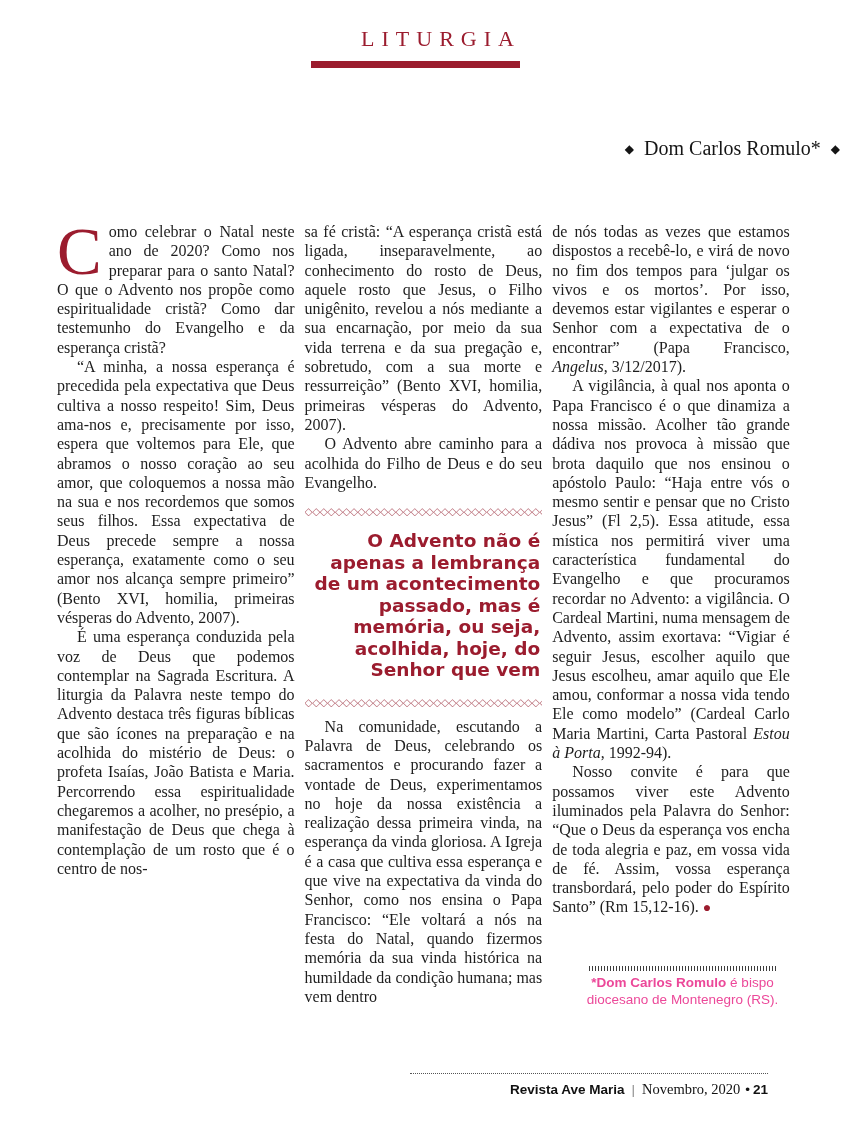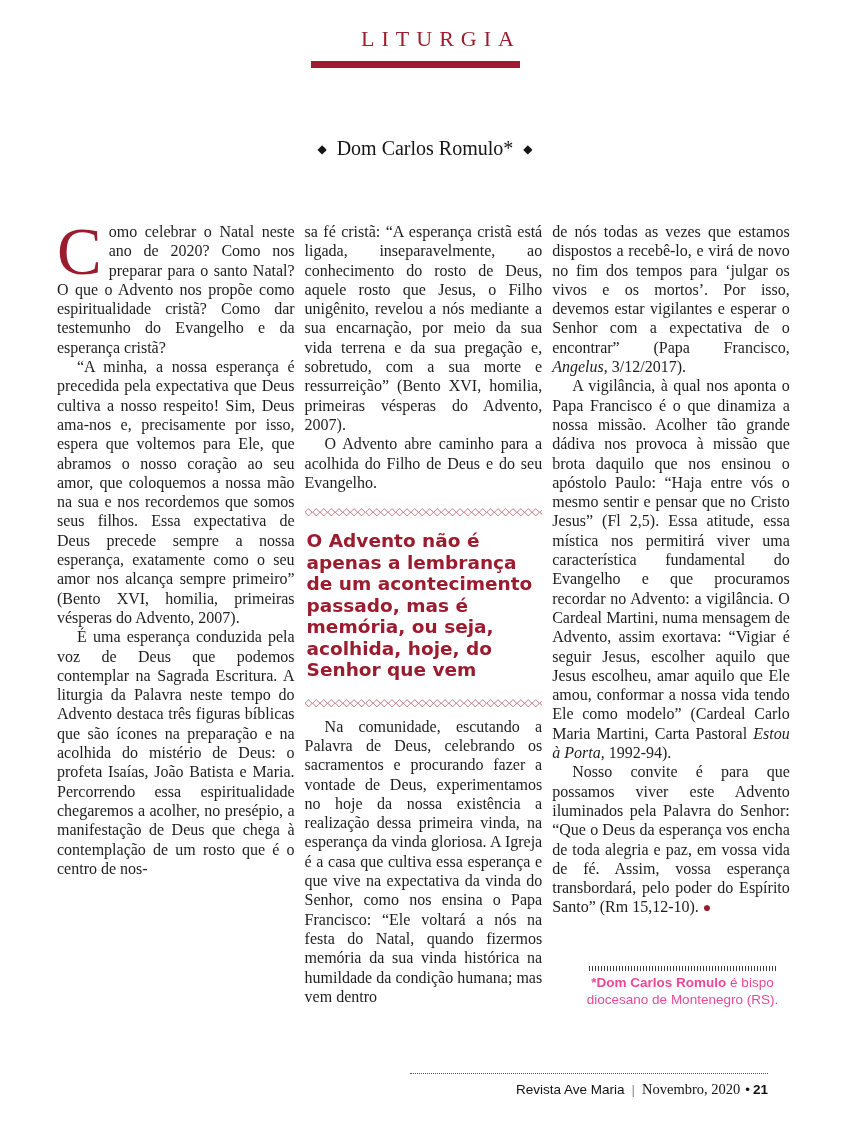--- a/index.html
+++ b/index.html
@@ -15,21 +15,21 @@
     position:absolute; top:26px; left:16px; width:100%;
     text-align:center; color:var(--accent);
     font-size:22px; letter-spacing:7px; font-weight:400;
   }
   .section-rule {
     position:absolute; top:61px; left:311px; width:209px; height:7px;
     background:var(--accent);
   }
   .byline {
     position:absolute; top:137px; left:0; width:100%;
-    text-align:center; font-size:20px; color:#151515;
+    text-align:right; font-size:20px; color:#151515;
   }
   .byline .dia { font-size:12px; vertical-align:2px; padding:0 10px; color:#151515; }
 
   
   .columns {
     position:absolute; top:222px; left:57px; width:733px; height:824px;
     display:flex; gap:10px; overflow:hidden;
   }
   .col { width:237.6px; font-size:16px; line-height:19.3px; text-align:justify; }
   .col p { margin:0; }
@@ -42,21 +42,21 @@
   .end-dot { color:var(--accent); font-size:14px; }
 
   .divider {
     color:#b05a66; font-family:"DejaVu Sans", sans-serif;
     font-size:10.5px; letter-spacing:-0.5px; white-space:nowrap; overflow:hidden;
     text-align:left; margin:10px 0 6px 0; height:14px;
   }
   .pullquote {
     color:var(--accent); font-family:"DejaVu Sans", sans-serif;
     font-weight:bold; font-size:18.5px; line-height:21.5px;
-    text-align:left; text-indent:0; margin:14px 2px 12px 2px;
+    text-align:right; text-indent:0; margin:14px 2px 12px 2px;
   }
   .divider.bottom { margin:6px 0 10px 0; }
 
   
   .footnote {
     position:absolute; top:966px; left:575px; width:215px;
     font-family:"Liberation Sans", sans-serif; font-size:13.5px; line-height:17px;
     text-align:center; color:#ec4899;
   }
   .tick-rule {
@@ -65,21 +65,21 @@
   }
   .footnote b { font-weight:bold; }
 
   
   .footer {
     position:absolute; top:1073px; left:410px; width:358px;
     border-top:1px dotted #555; padding-top:7px; text-align:right;
     font-family:"Liberation Sans", sans-serif; font-size:13.5px; color:#111;
     white-space:nowrap;
   }
-  .footer .brand { font-weight:normal; }
+  .footer .brand { font-weight:bold; }
   .footer .sep { color:#8a8a8a; padding:0 7px; font-weight:300; }
   .footer .issue { font-family:"Liberation Serif", serif; font-size:14.5px;text-align:right; }
   .footer .pgdot { padding:0 3px 0 5px; }
   .footer .pgnum { font-weight:bold; }
 </style>
 </head>
 <body>
 
 <div class="page">
 
@@ -103,21 +103,21 @@
       <p class="indent">O Advento abre caminho para a acolhida do Filho de Deus e do seu Evangelho.</p>
       <div class="divider">◇◇◇◇◇◇◇◇◇◇◇◇◇◇◇◇◇◇◇◇◇◇◇◇◇◇◇◇◇◇◇◇◇◇◇◇</div>
       <div class="pullquote">O Advento não é apenas a lembrança de um acontecimento passado, mas é memória, ou seja, acolhida, hoje, do Senhor que vem</div>
       <div class="divider bottom">◇◇◇◇◇◇◇◇◇◇◇◇◇◇◇◇◇◇◇◇◇◇◇◇◇◇◇◇◇◇◇◇◇◇◇◇</div>
       <p class="indent">Na comunidade, escutando a Palavra de Deus, celebrando os sacramentos e procurando fazer a vontade de Deus, experimentamos no hoje da nossa existência a realização dessa primeira vinda, na esperança da vinda gloriosa. A Igreja é a casa que cultiva essa esperança e que vive na expectativa da vinda do Senhor, como nos ensina o Papa Francisco: “Ele voltará a nós na festa do Natal, quando fizermos memória da sua vinda histórica na humildade da condição humana; mas vem dentro</p>
     </div>
 
     <div class="col">
       <p><span>de nós todas as vezes que estamos dispostos a recebê-lo, e virá de novo no fim dos tempos para ‘julgar os vivos e os mortos’. Por isso, devemos estar vigilantes e esperar o Senhor com a expectativa de o encontrar” (Papa Francisco, </span><span class="ital">Angelus</span><span>, 3/12/2017).</span></p>
       <p class="indent"><span>A vigilância, à qual nos aponta o Papa Francisco é o que dinamiza a nossa missão. Acolher tão grande dádiva nos provoca à missão que brota daquilo que nos ensinou o apóstolo Paulo: “Haja entre vós o mesmo sentir e pensar que no Cristo Jesus” (Fl 2,5). Essa atitude, essa mística nos permitirá viver uma característica fundamental do Evangelho e que procuramos recordar no Advento: a vigilância. O Cardeal Martini, numa mensagem de Advento, assim exortava: “Vigiar é seguir Jesus, escolher aquilo que Jesus escolheu, amar aquilo que Ele amou, conformar a nossa vida tendo Ele como modelo” (Cardeal Carlo Maria Martini, Carta Pastoral </span><span class="ital">Estou à Porta</span><span>, 1992-94).</span></p>
-      <p class="indent"><span>Nosso convite é para que possamos viver este Advento iluminados pela Palavra do Senhor: “Que o Deus da esperança vos encha de toda alegria e paz, em vossa vida de fé. Assim, vossa esperança transbordará, pelo poder do Espírito Santo” (Rm 15,12-10). </span><span class="end-dot">●</span></p>
+      <p class="indent"><span>Nosso convite é para que possamos viver este Advento iluminados pela Palavra do Senhor: “Que o Deus da esperança vos encha de toda alegria e paz, em vossa vida de fé. Assim, vossa esperança transbordará, pelo poder do Espírito Santo” (Rm 15,12-16). </span><span class="end-dot">●</span></p>
     </div>
 
   </div>
 
   <div class="footnote">
     <div class="tick-rule"></div>
     <div><b>*Dom Carlos Romulo</b><span> é bispo diocesano de Montenegro (RS).</span></div>
   </div>
 
   <div class="footer">

